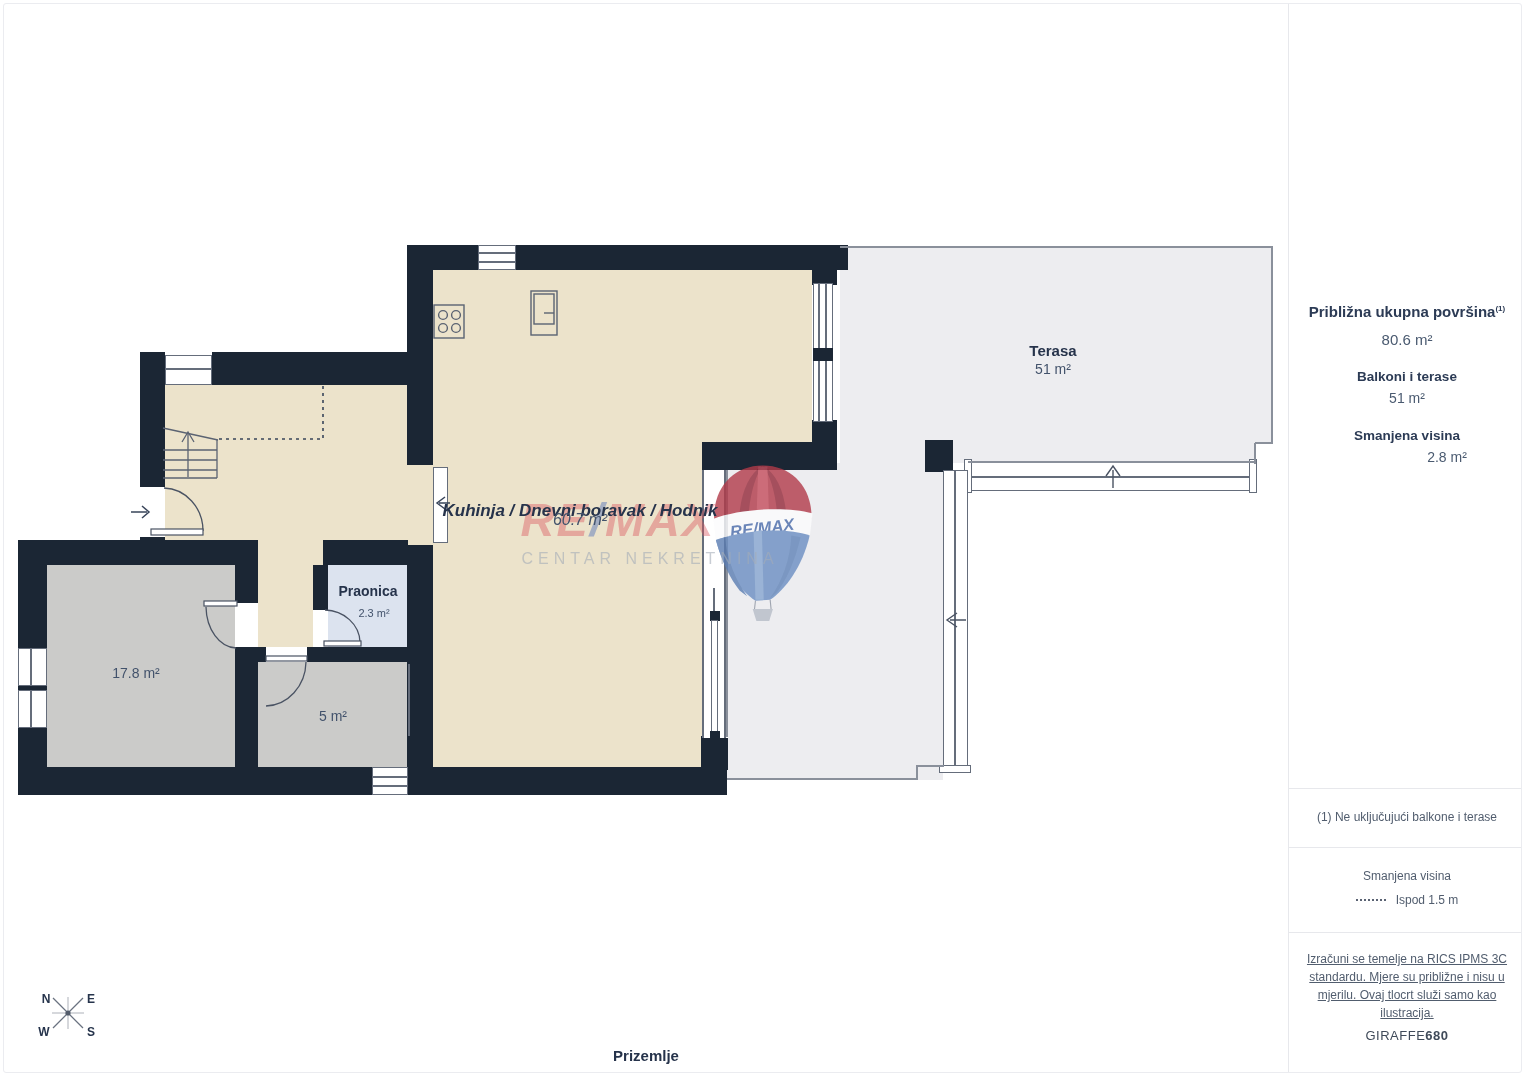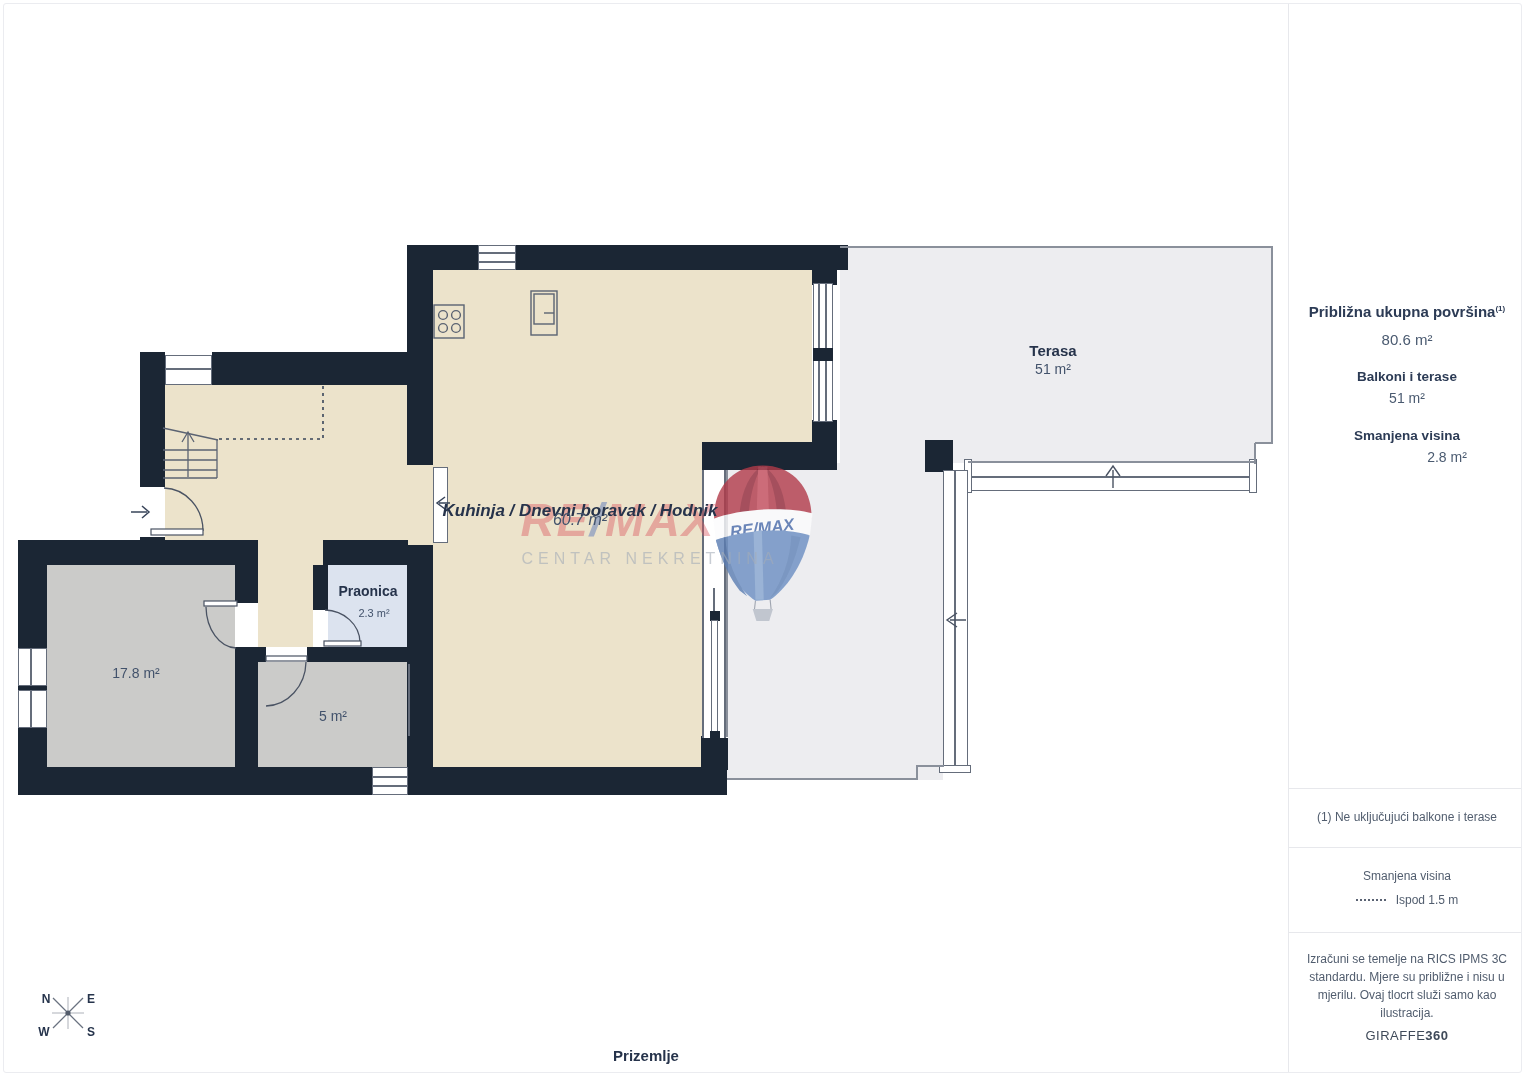--- a/index.html
+++ b/index.html
@@ -25,21 +25,21 @@
   .wm-slash{color:rgba(92,121,188,0.5);}
   .wm-sub{position:absolute;transform:translate(-50%,-50%);font-size:16px;letter-spacing:5px;
           color:rgba(164,171,184,0.6);white-space:nowrap;}
   #sidebar{position:absolute;left:1288px;top:0;width:238px;height:1080px;background:#fff;}
   .sb-divider{position:absolute;left:0;width:234px;height:1px;background:#e7e8ec;}
   .sb-text{position:absolute;left:0;width:238px;text-align:center;}
   .sb-title{font-weight:bold;font-size:15px;color:#2c3b55;}
   .sb-value{font-size:15px;color:#4a5a70;}
   .sb-small-title{font-weight:bold;font-size:13.5px;color:#2c3b55;}
   .sb-note{font-size:12px;color:#515d6e;}
-  .sb-disclaimer{left:15px;width:208px;font-size:12px;line-height:1.5;color:#515d6e;}
+  .sb-disclaimer{left:15px;width:208px;font-size:12px;line-height:1.5;color:#515d6e;text-decoration:underline;}
   sup{font-size:8px;}
   .dotted-sample{display:inline-block;width:30px;height:2px;border-top:2px dotted #5a6373;
                  vertical-align:middle;margin-right:10px;}
   #frame{position:absolute;left:3px;top:3px;right:4px;bottom:7px;border:1px solid #ebecf0;
          border-radius:3px;pointer-events:none;}
   #sb-vline{position:absolute;left:1288px;top:4px;width:1px;height:1068px;background:#e7e8ec;}
 </style>
 </head>
 <body>
 
@@ -240,19 +240,19 @@
 
     <div class="sb-divider" style="top:847px;"></div>
     <div class="sb-text sb-note" style="top:869px;">Smanjena visina</div>
     <div class="sb-text sb-note" style="top:893px;">
       <span class="dotted-sample"></span><span>Ispod 1.5 m</span>
     </div>
 
     <div class="sb-divider" style="top:932px;"></div>
     <div class="sb-text sb-disclaimer" style="top:950px;">Izračuni se temelje na RICS IPMS 3C standardu. Mjere su približne i nisu u mjerilu. Ovaj tlocrt služi samo kao ilustracija.</div>
     <div class="sb-text" style="top:1028px;font-size:13px;color:#3f4a59;letter-spacing:0.5px;">
-      <span>GIRAFFE</span><b>360</b>
+      <span>GIRAFFE</span><b>680</b>
     </div>
   </div>
 
   <div id="sb-vline"></div>
   <div id="frame"></div>
 </div>
 
 </body></html>

